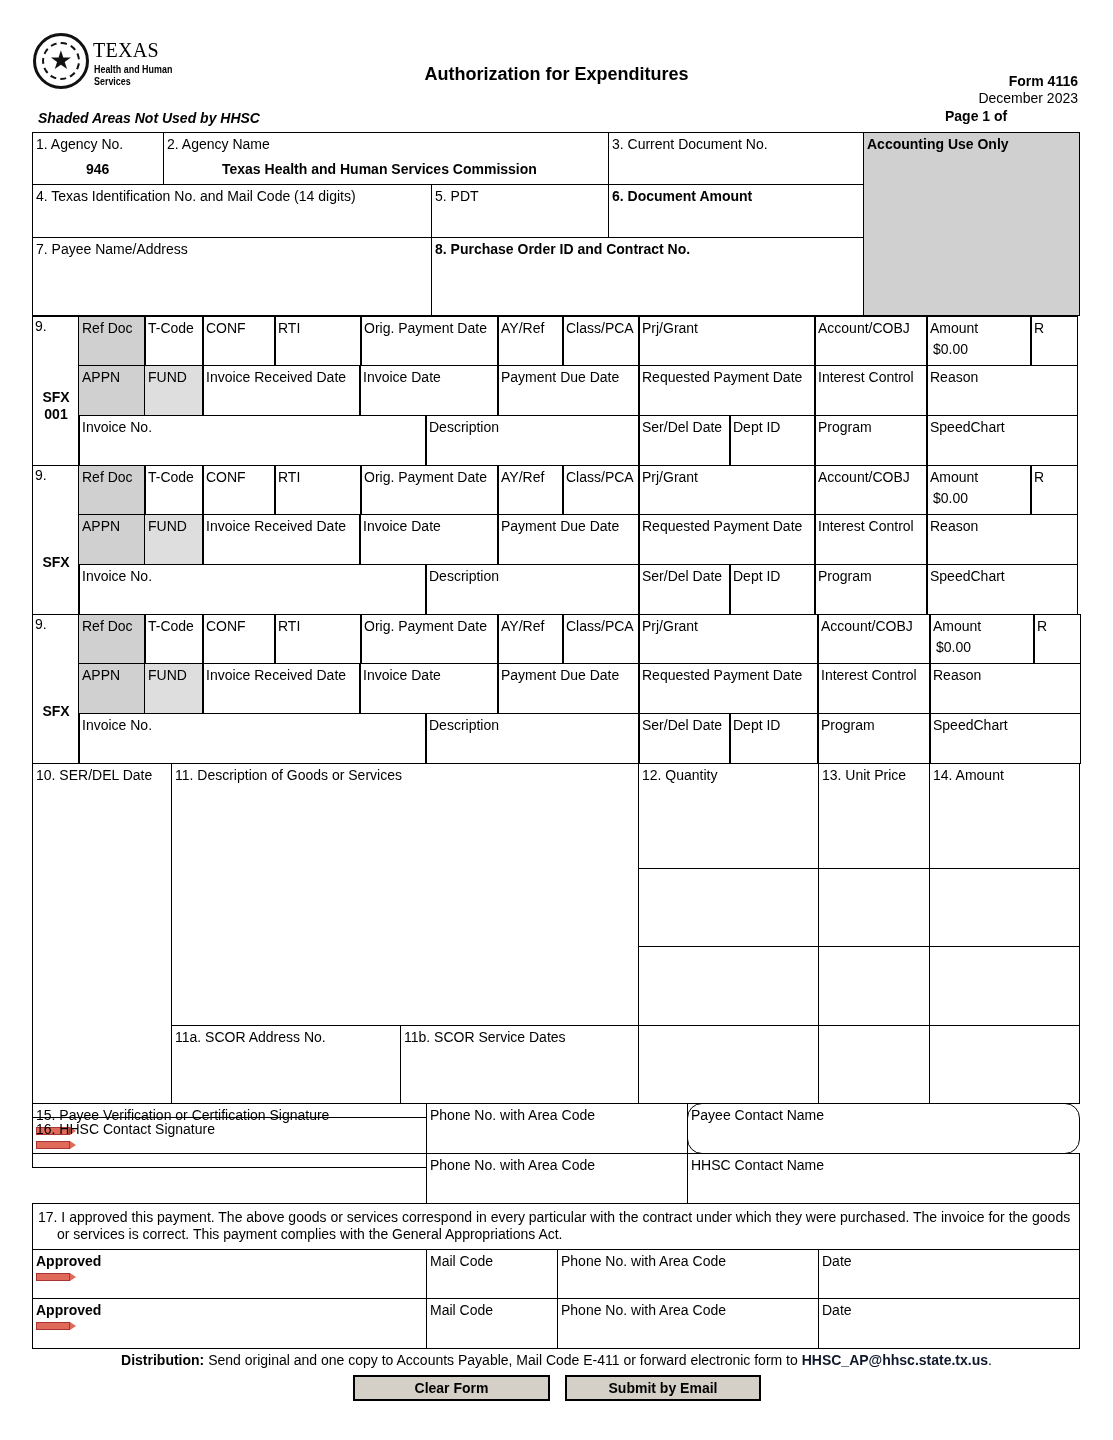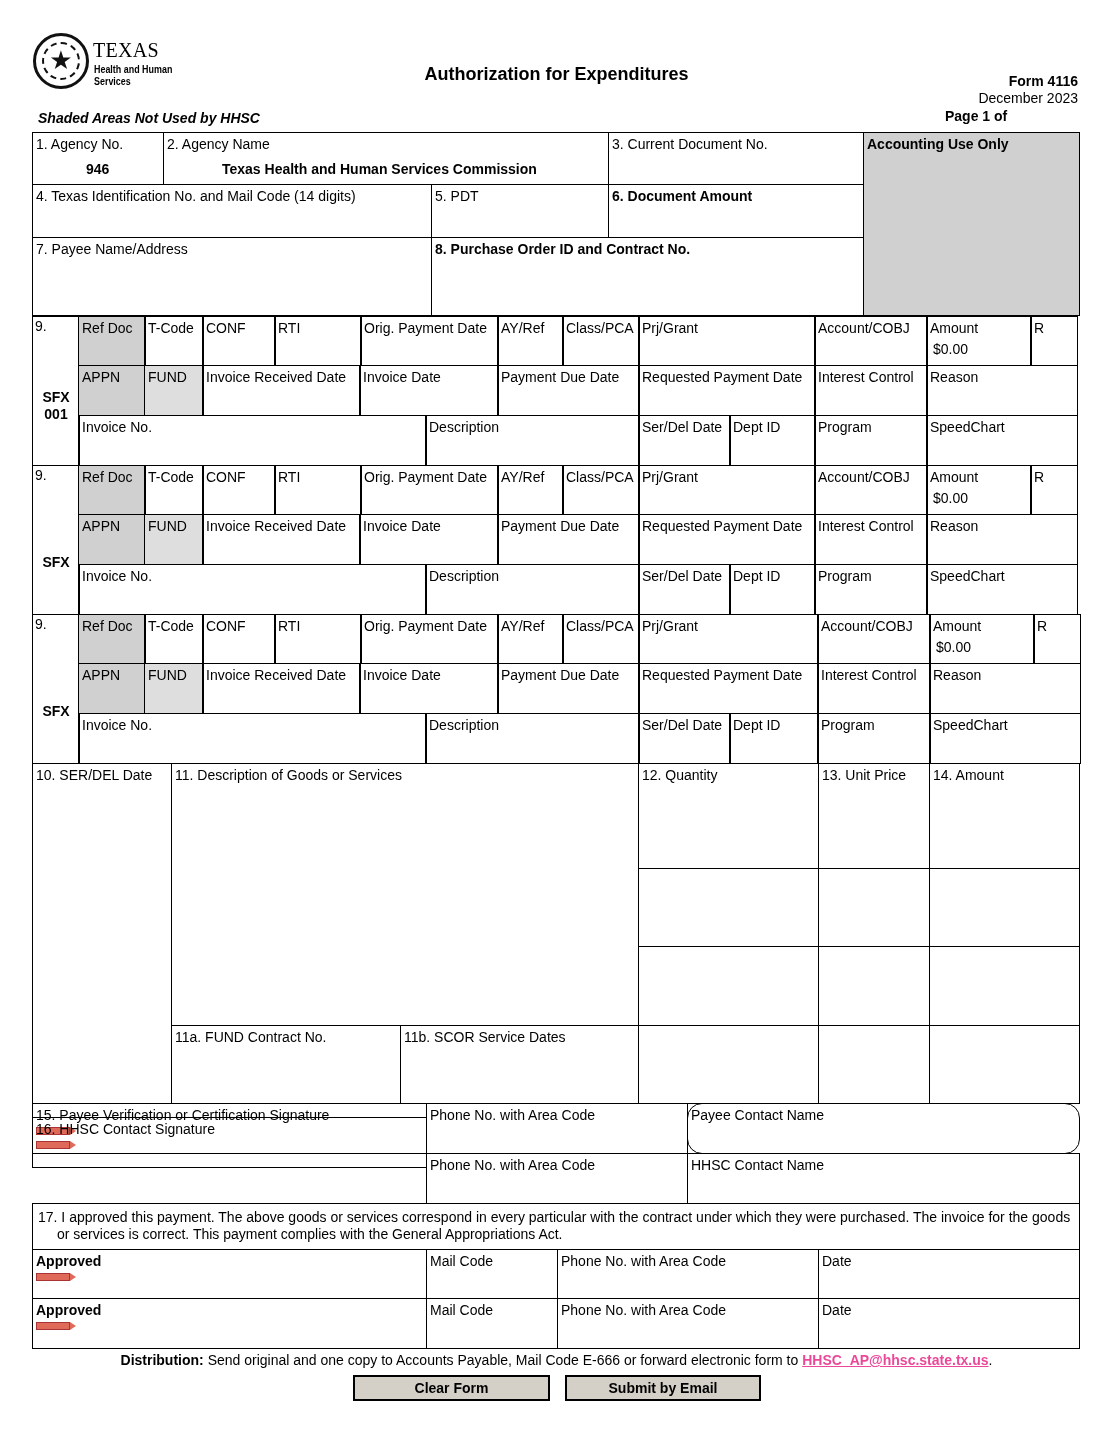--- a/index.html
+++ b/index.html
@@ -20,21 +20,21 @@
 
   .c { position: absolute; border: 1px solid #000; font-size: 14px; padding: 3px 3px; line-height: 17px; }
   .shade { background: #d0d0d0; }
   .shade2 { background: #dedede; }
   .bold { font-weight: bold; }
   .val { position: absolute; font-size: 14px; }
   .sfx { position: absolute; font-size: 14px; font-weight: bold; text-align: center; }
   .sig-flag { display: block; margin-top: 3px; width: 34px; height: 8px; background: #e06a5a; border: 1px solid #a33; position: relative; }
   .sig-flag::after { content: ""; position: absolute; right: -7px; top: -1px; border-left: 6px solid #e06a5a; border-top: 4px solid transparent; border-bottom: 4px solid transparent; }
   .dist { left: 0; width: 1113px; top: 1352px; text-align: center; font-size: 14px; }
-  .dist a { color: #ec4899; font-weight: bold; text-decoration: underline; }
+  .dist a { color: #0f172a; font-weight: bold; }
   .btn { position: absolute; top: 1375px; height: 26px; background: #d4d0c8; border: 2px solid #000; font-size: 14px; font-weight: bold; text-align: center; line-height: 22px; cursor: pointer; font-family: "Liberation Sans", sans-serif; }
 </style>
 </head>
 <body>
 
 <div class="abs logo">
   <div class="seal">
       <div class="ring"></div>
       <div class="star">★</div>
     </div>
@@ -160,21 +160,21 @@
     <div class="c " style="left: 78px; top: 713px; width: 349px; height: 51px;"><span>Invoice No.</span></div>
     <div class="c " style="left: 425px; top: 713px; width: 215px; height: 51px;"><span>Description</span></div>
     <div class="c " style="left: 638px; top: 713px; width: 93px; height: 51px;"><span>Ser/Del Date</span></div>
     <div class="c " style="left: 729px; top: 713px; width: 90px; height: 51px;"><span>Dept ID</span></div>
     <div class="c " style="left: 817px; top: 713px; width: 114px; height: 51px;"><span>Program</span></div>
     <div class="c " style="left: 929px; top: 713px; width: 152px; height: 51px;"><span>SpeedChart</span></div>
   </div>
 
 <div class="c" style="left:32px;top:763px;width:140px;height:341px;"><span>10. SER/DEL Date</span></div>
 <div class="c" style="left:171px;top:763px;width:468px;height:263px;"><span>11. Description of Goods or Services</span></div>
-<div class="c" style="left:171px;top:1025px;width:230px;height:79px;"><span>11a. FUND Contract No.</span></div>
+<div class="c" style="left:171px;top:1025px;width:230px;height:79px;"><span>11a. SCOR Address No.</span></div>
 <div class="c" style="left:400px;top:1025px;width:239px;height:79px;"><span>11b. SCOR Service Dates</span></div>
 
 <div class="c" style="left:638px;top:763px;width:181px;height:106px;"><span>12. Quantity</span></div>
 <div class="c" style="left:818px;top:763px;width:112px;height:106px;"><span>13. Unit Price</span></div>
 <div class="c" style="left:929px;top:763px;width:151px;height:106px;"><span>14. Amount</span></div>
 <div class="c" style="left:638px;top:868px;width:181px;height:79px;"></div>
 <div class="c" style="left:818px;top:868px;width:112px;height:79px;"></div>
 <div class="c" style="left:929px;top:868px;width:151px;height:79px;"></div>
 <div class="c" style="left:638px;top:946px;width:181px;height:80px;"></div>
 <div class="c" style="left:818px;top:946px;width:112px;height:80px;"></div>
@@ -209,16 +209,16 @@
 
 <div class="c bold" style="left:32px;top:1298px;width:395px;height:51px;">
   <span>Approved</span>
   <span class="sig-flag"></span>
 </div>
 <div class="c" style="left:426px;top:1298px;width:132px;height:51px;"><span>Mail Code</span></div>
 <div class="c" style="left:557px;top:1298px;width:262px;height:51px;"><span>Phone No. with Area Code</span></div>
 <div class="c" style="left:818px;top:1298px;width:262px;height:51px;"><span>Date</span></div>
 
 <div class="abs dist">
-  <b>Distribution:</b><span> Send original and one copy to Accounts Payable, Mail Code E-666 or forward electronic form to </span><a>HHSC_AP@hhsc.state.tx.us</a><span>.</span>
+  <b>Distribution:</b><span> Send original and one copy to Accounts Payable, Mail Code E-411 or forward electronic form to </span><a>HHSC_AP@hhsc.state.tx.us</a><span>.</span>
 </div>
 <button class="btn" style="left:353px;width:197px;">Clear Form</button>
 <button class="btn" style="left:565px;width:196px;">Submit by Email</button>
 
 </body></html>

